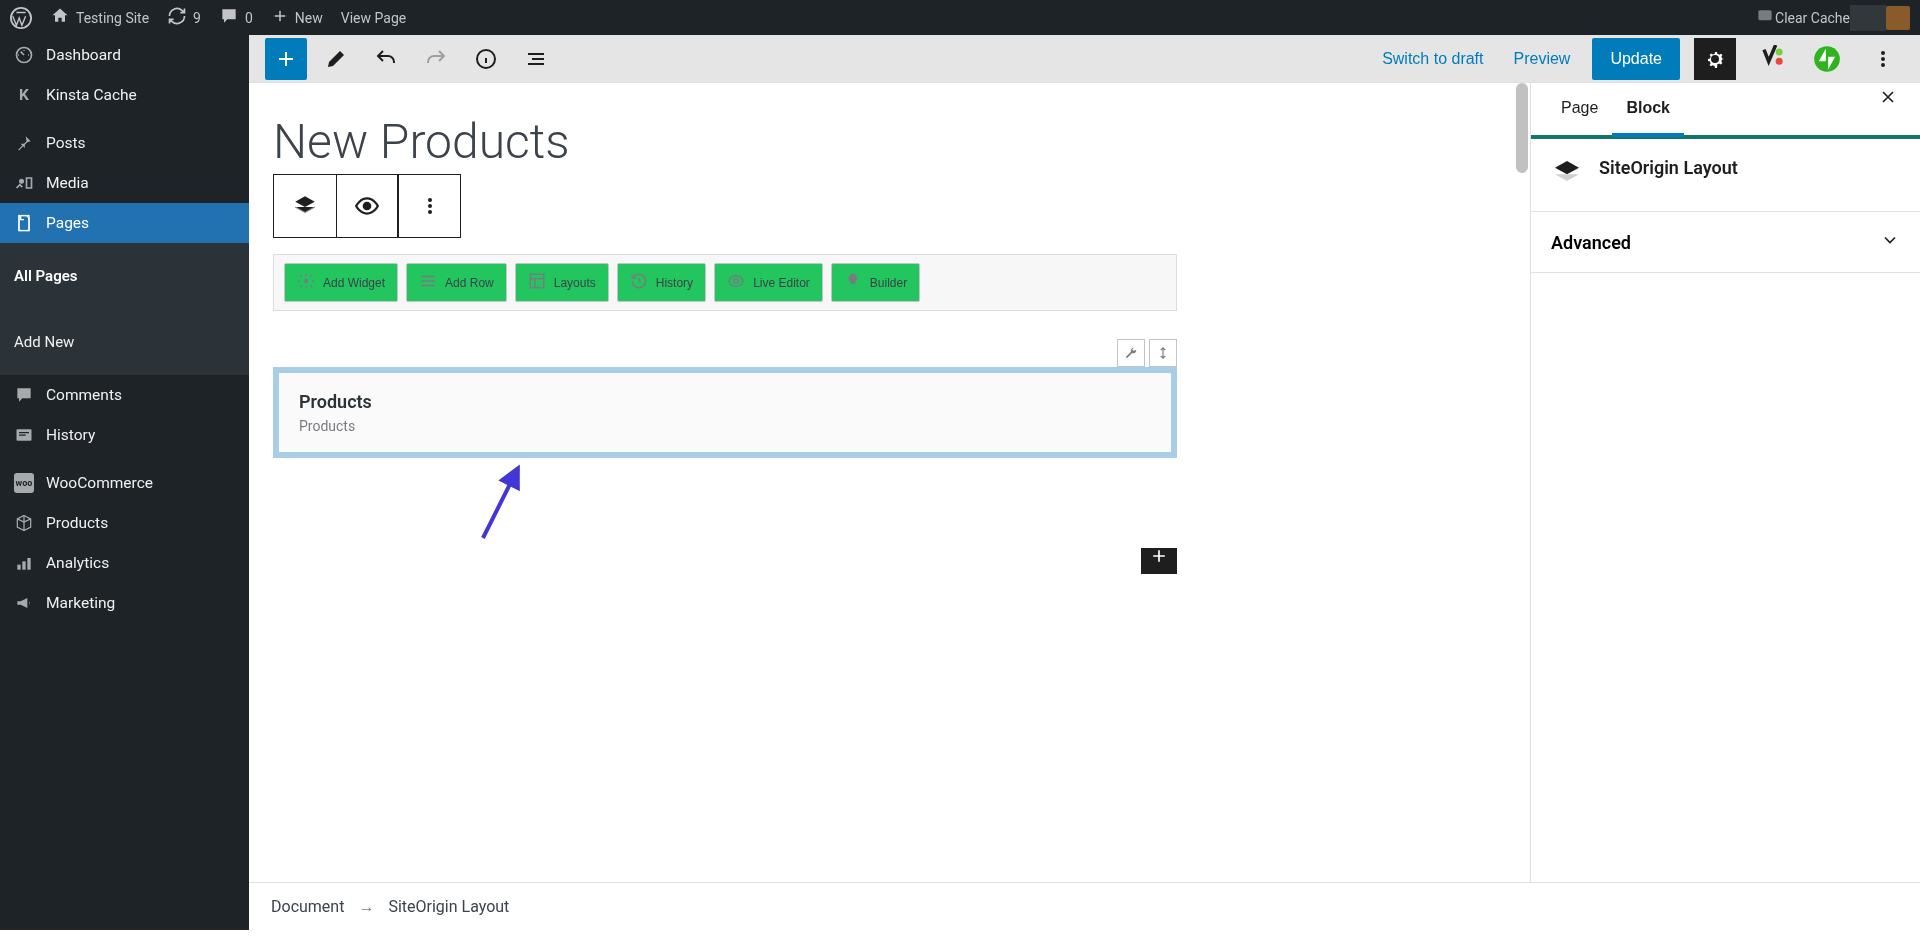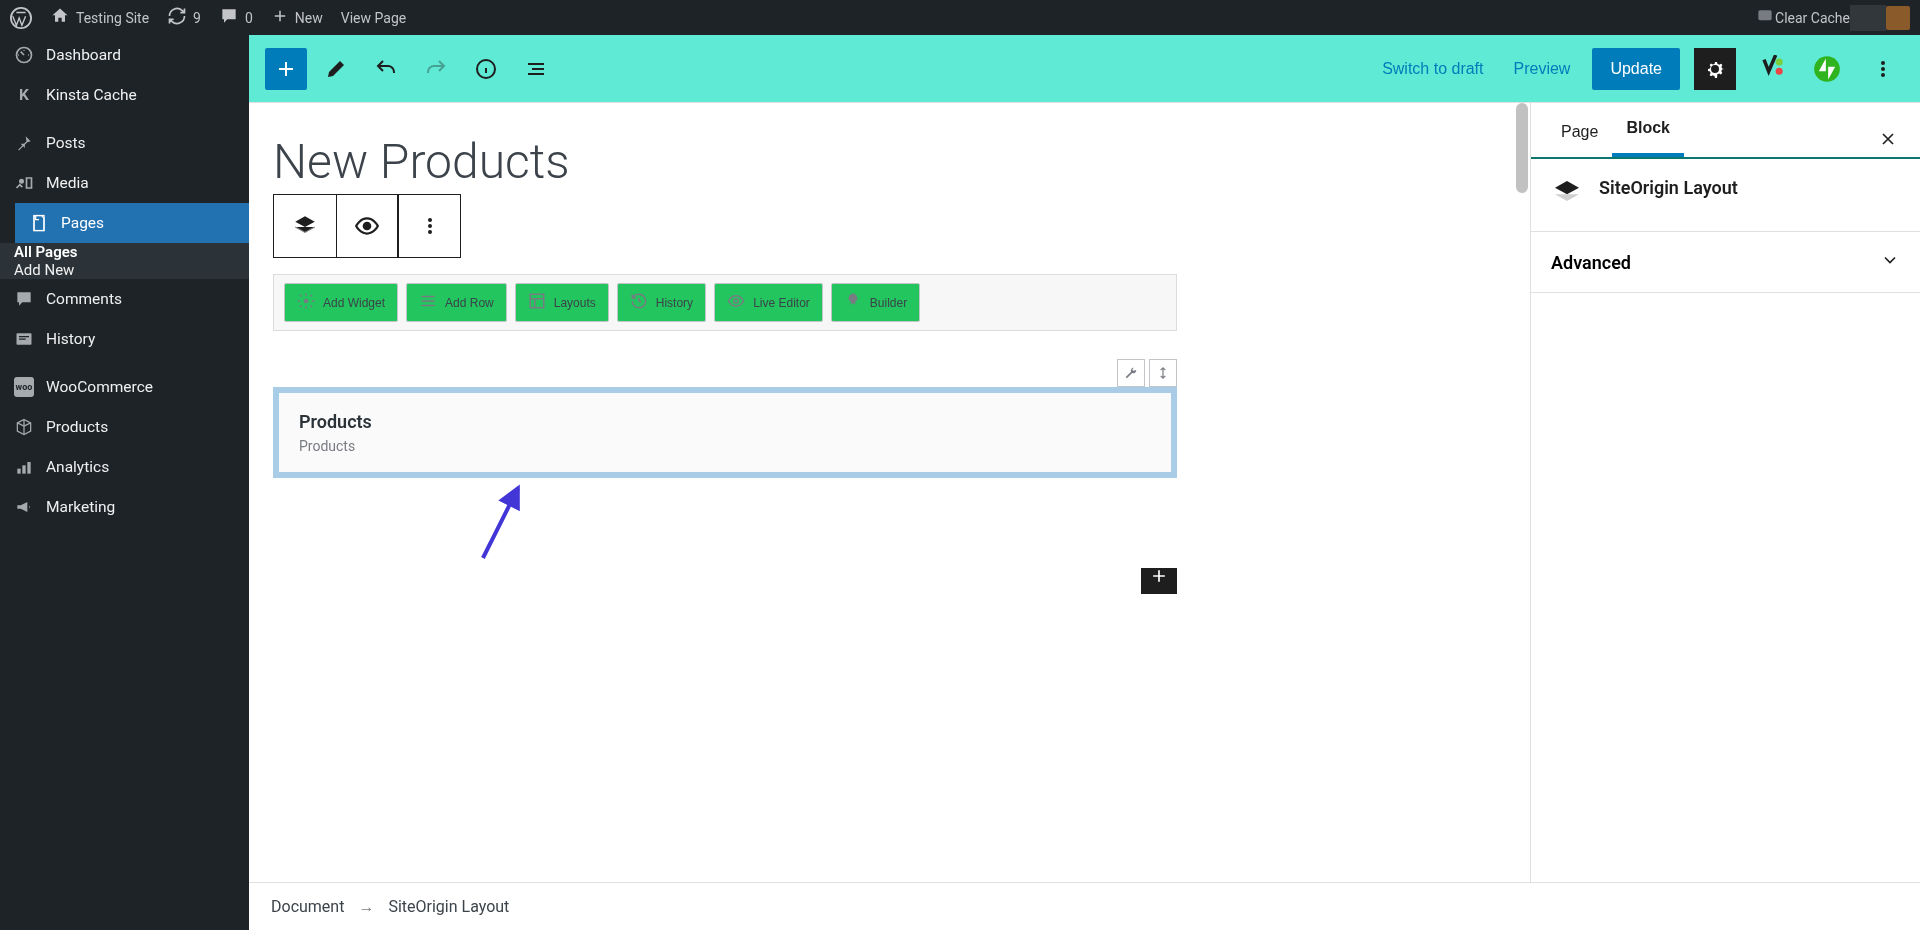--- a/index.html
+++ b/index.html
@@ -5,29 +5,29 @@
 * { box-sizing: border-box; margin: 0; padding: 0; }
 body { font-family: -apple-system, BlinkMacSystemFont, "Segoe UI", Roboto, sans-serif; overflow: hidden; }
 .admin-bar { background: #1d2327; height: 35px; display: flex; align-items: center; padding: 0 10px; color: #c3c4c7; }
 .admin-bar-left { display: flex; align-items: center; gap: 18px; }
 .admin-bar-item { display: flex; align-items: center; gap: 6px; color: #c3c4c7; font-size: 14px; cursor: pointer; }
 .admin-bar-right { margin-left: auto; display: flex; align-items: center; }
 .avatar { width: 24px; height: 24px; background: #8b5a2b; border-radius: 2px; }
 .layout { display: flex; height: calc(100vh - 46px); }
 .sidebar { width: 249px; background: #1d2327; color: #f0f0f1; overflow-y: auto; flex-shrink: 0; }
 .sidebar-item { display: flex; align-items: center; gap: 12px; padding: 10px 14px; font-size: 15.5px; cursor: pointer; color: #f0f0f1; }
-.sidebar-item.active { background: #2271b1; color: #fff; position: relative; margin-left: 15px; }
+.sidebar-item.active { background: #2271b1; color: #fff; position: relative; }
 .sidebar-item.active::after { content: ""; position: absolute; right: -10px; top: 50%; transform: translateY(-50%); border: 10px solid transparent; border-right-color: #f6f7f7; }
 .sidebar-sub { background: #2c3338; }
-.sidebar-sub-item { padding: 0 14px; font-size: 15px; cursor: pointer; color: #f0f0f1; }
+.sidebar-sub-item { padding: 24px 14px; font-size: 15px; cursor: pointer; color: #f0f0f1; }
 .sidebar-sub-item.current { font-weight: 600; color: #fff; }
 .sidebar-spacer { height: 8px; }
 .sidebar-icon { width: 20px; height: 20px; display: inline-flex; align-items: center; justify-content: center; flex-shrink: 0; }
 .main { flex: 1; display: flex; flex-direction: column; background: #fff; min-width:0; }
-.editor-toolbar { height: 68px; display: flex; align-items: center; padding: 0 16px; border-bottom: 1px solid #e0e0e0; gap: 8px; background: #5eead4; }
+.editor-toolbar { height: 48px; display: flex; align-items: center; padding: 0 16px; border-bottom: 1px solid #e0e0e0; gap: 8px; background: #e5e5e5; }
 .toolbar-btn { width: 42px; height: 42px; display: inline-flex; align-items: center; justify-content: center; border: none; background: transparent; cursor: pointer; border-radius: 2px; }
 .toolbar-btn.primary { background: #007cba; color: #fff; }
 .toolbar-btn.primary svg { fill: #fff; }
 .toolbar-right { margin-left: auto; display: flex; align-items: center; gap: 14px; }
 .link-btn { color: #007cba; background: none; border: none; font-size: 16px; cursor: pointer; padding: 8px; }
 .update-btn { background: #007cba; color: #fff; border: none; padding: 12px 18px; font-size: 16px; cursor: pointer; border-radius: 2px; }
 .gear-btn { background: #1e1e1e; color: #fff; width: 42px; height: 42px; display: inline-flex; align-items: center; justify-content: center; border: none; cursor: pointer; }
 .yoast-btn, .jetpack-btn, .more-btn { width: 42px; height: 42px; display: inline-flex; align-items: center; justify-content: center; border:none; background:transparent; cursor:pointer; }
 .editor-body { flex: 1; display: flex; min-height: 0; }
 .canvas-wrap { flex: 1; position: relative; overflow: hidden; min-width:0; }
@@ -44,21 +44,21 @@
 .row-action-btn { width: 28px; height: 28px; border: 1px solid #c3c4c7; background: #fff; cursor: pointer; display:inline-flex; align-items:center; justify-content:center; }
 .widget-row { border: 6px solid #a9cde6; background: #fafafa; padding: 18px 20px; margin-top: 0; }
 .widget-title { font-size: 18px; color: #2c3338; font-weight: 600; }
 .widget-sub { font-size: 14px; color: #787c82; margin-top: 6px; }
 .arrow { position: relative; height: 80px; margin-top: 10px; }
 .arrow svg { position: absolute; left: 200px; top: -10px; }
 .add-block-fab { width: 36px; height: 36px; background: #1e1e1e; color: #fff; border: none; font-size: 22px; float: right; margin-top: -10px; display:inline-flex; align-items:center; justify-content:center; cursor:pointer;}
 .breadcrumb { padding: 14px 22px; color: #3c434a; font-size: 16px; border-top: 1px solid #e0e0e0; background:#fff; display:flex; align-items:center; gap: 14px;}
 .breadcrumb .sep { color:#787c82; }
 .settings-panel { width: 390px; border-left: 1px solid #e0e0e0; background: #fff; display: flex; flex-direction: column; }
-.settings-tabs { display: flex; align-items: flex-end; border-bottom: 2px solid #0f766e; padding: 0 16px; height: 56px; }
+.settings-tabs { display: flex; align-items: flex-start; border-bottom: 4px solid #0f766e; padding: 0 16px; height: 56px; }
 .settings-tab { padding: 16px 14px; font-size: 16px; color: #1e1e1e; cursor: pointer; border: none; background: none; }
 .settings-tab.active { border-bottom: 4px solid #007cba; font-weight: 600; }
 .settings-close { margin-left: auto; width: 32px; height: 32px; border: none; background: none; cursor: pointer; font-size: 20px; }
 .block-card { display: flex; gap: 16px; padding: 18px 20px; border-bottom: 1px solid #e0e0e0; }
 .block-card-title { font-size: 18px; font-weight: 600; color: #1e1e1e; }
 .block-card-desc { font-size: 15.5px; color: #3c434a; margin-top: 6px; line-height: 1.5; }
 .advanced-row { display: flex; align-items: center; justify-content: space-between; padding: 18px 20px; cursor: pointer; border-bottom: 1px solid #e0e0e0; }
 .advanced-row span { font-size: 18px; font-weight: 600; }
 .scrollbar-fake { position: absolute; right: 2px; top: 0; width: 12px; height: 100%; }
 .scrollbar-thumb { position: absolute; right: 0; top: 0; width: 12px; height: 90px; background: #c1c1c1; border-radius: 6px; }

